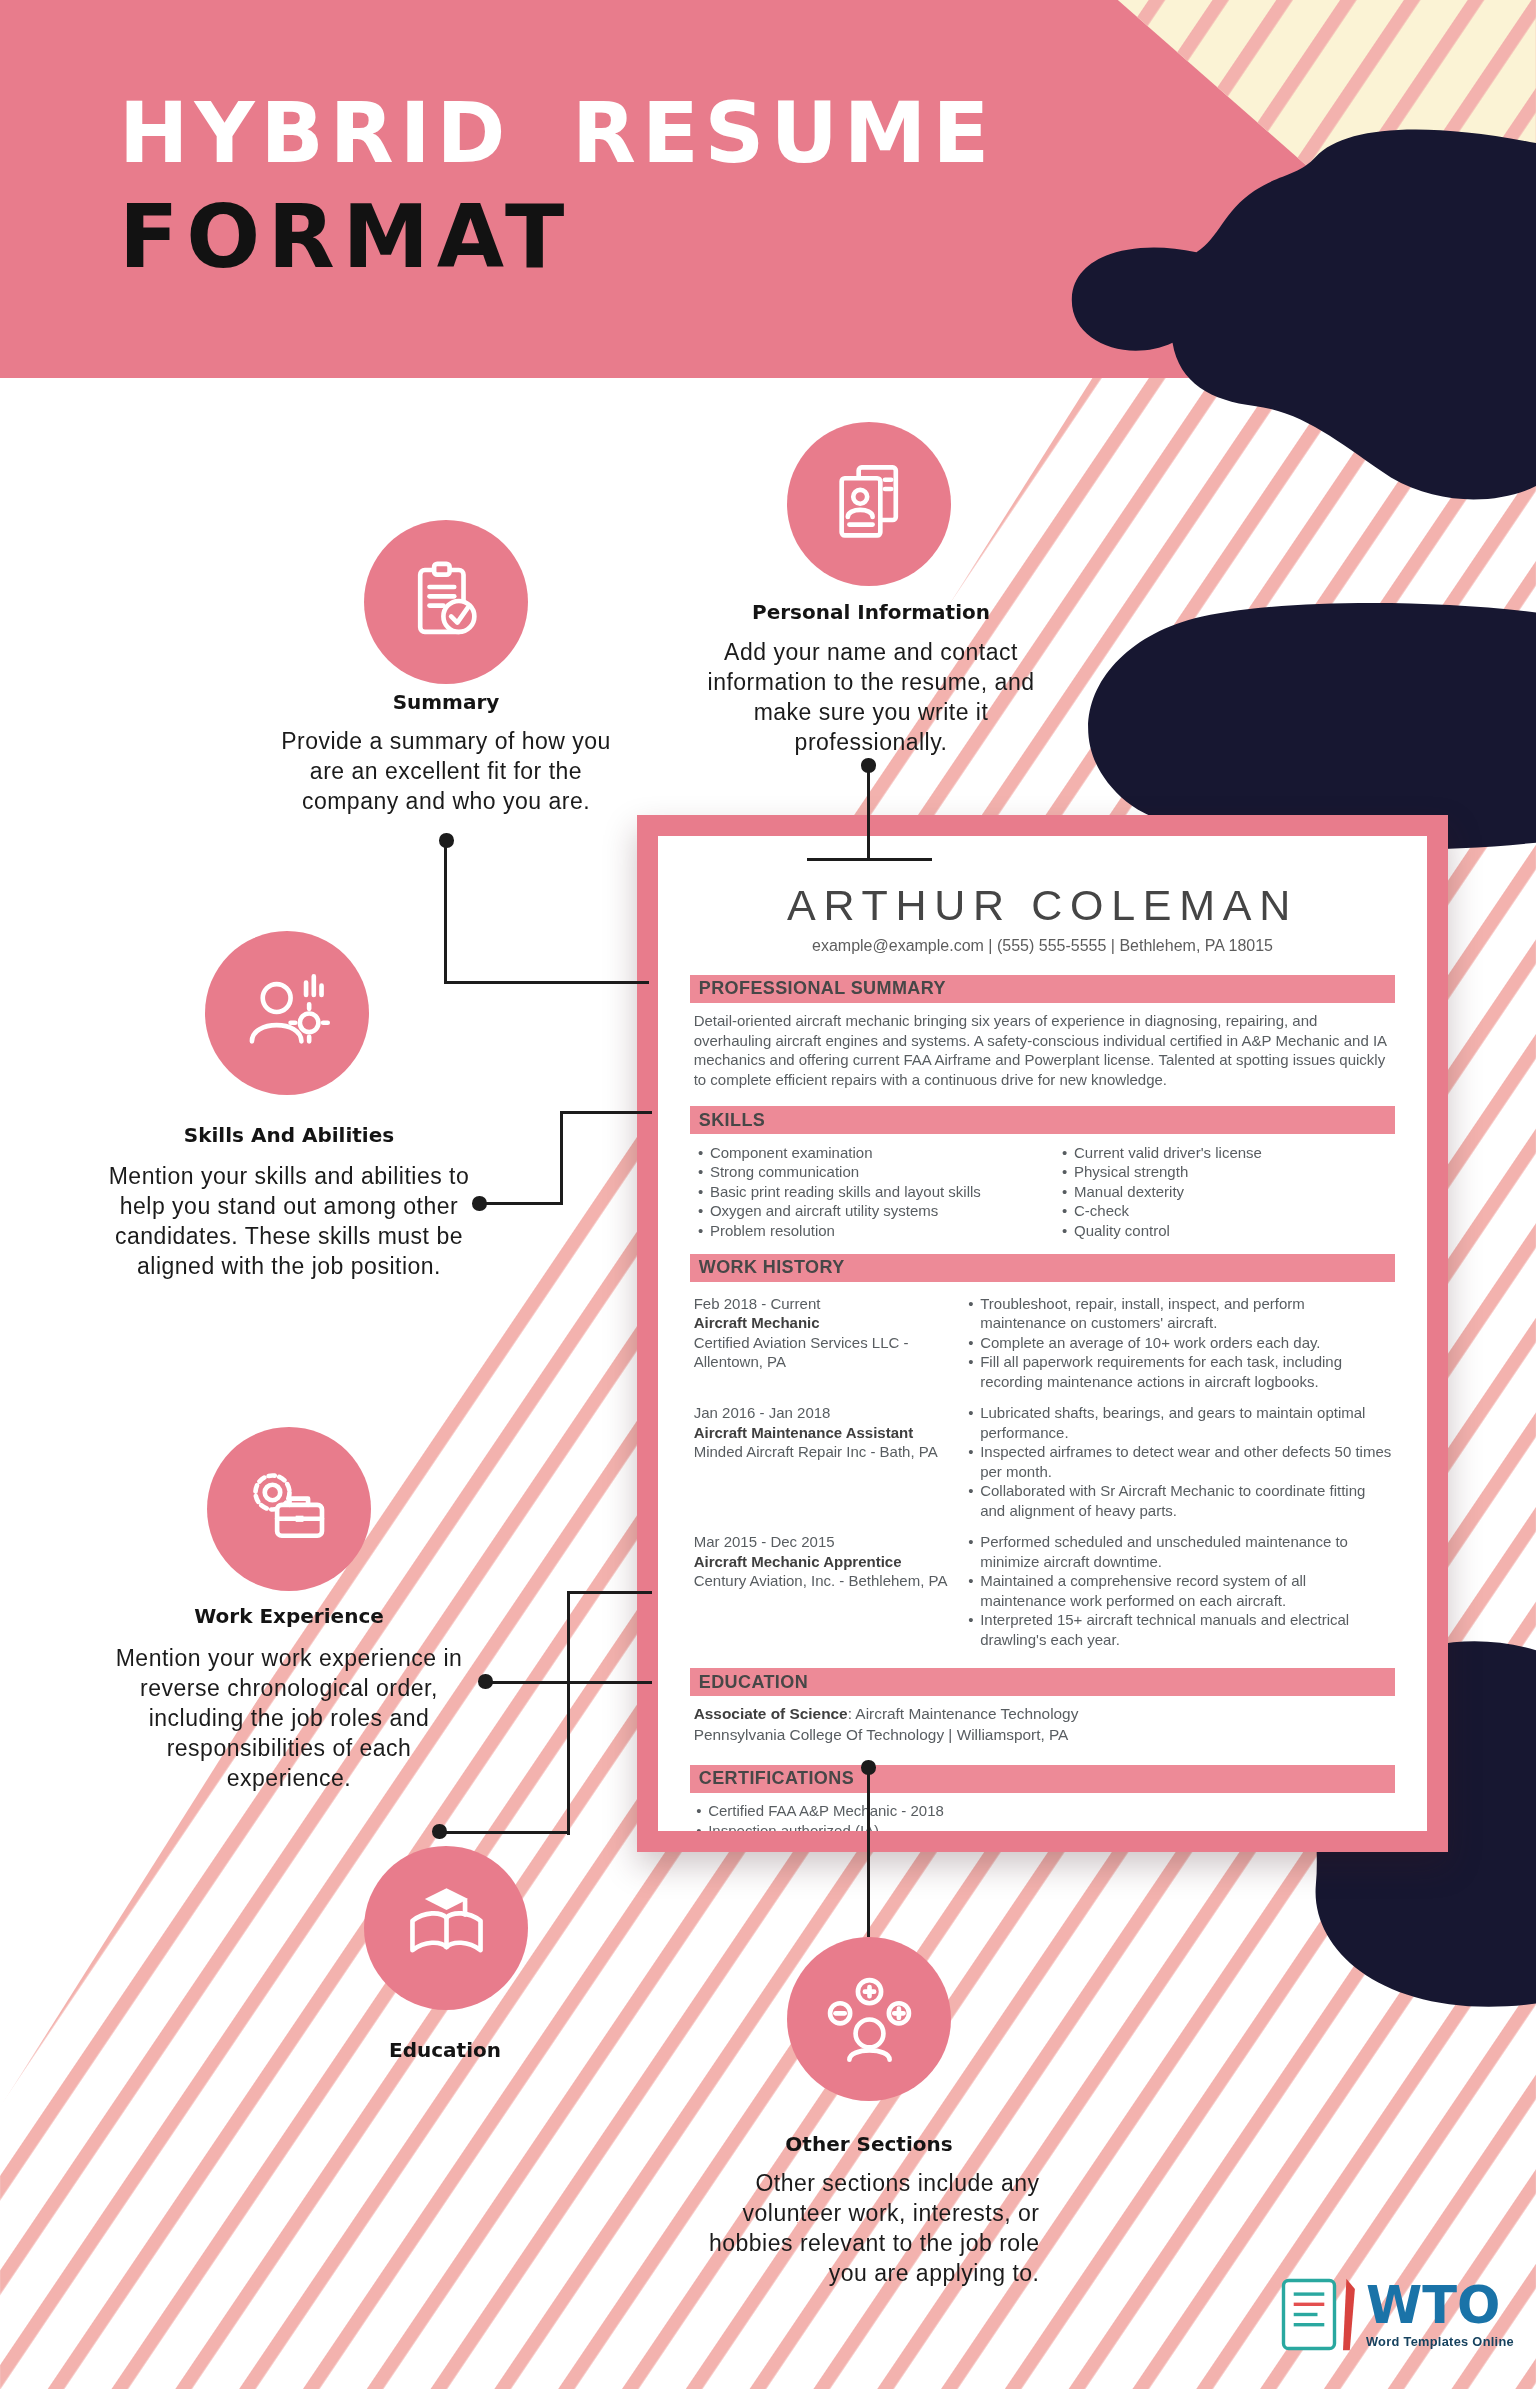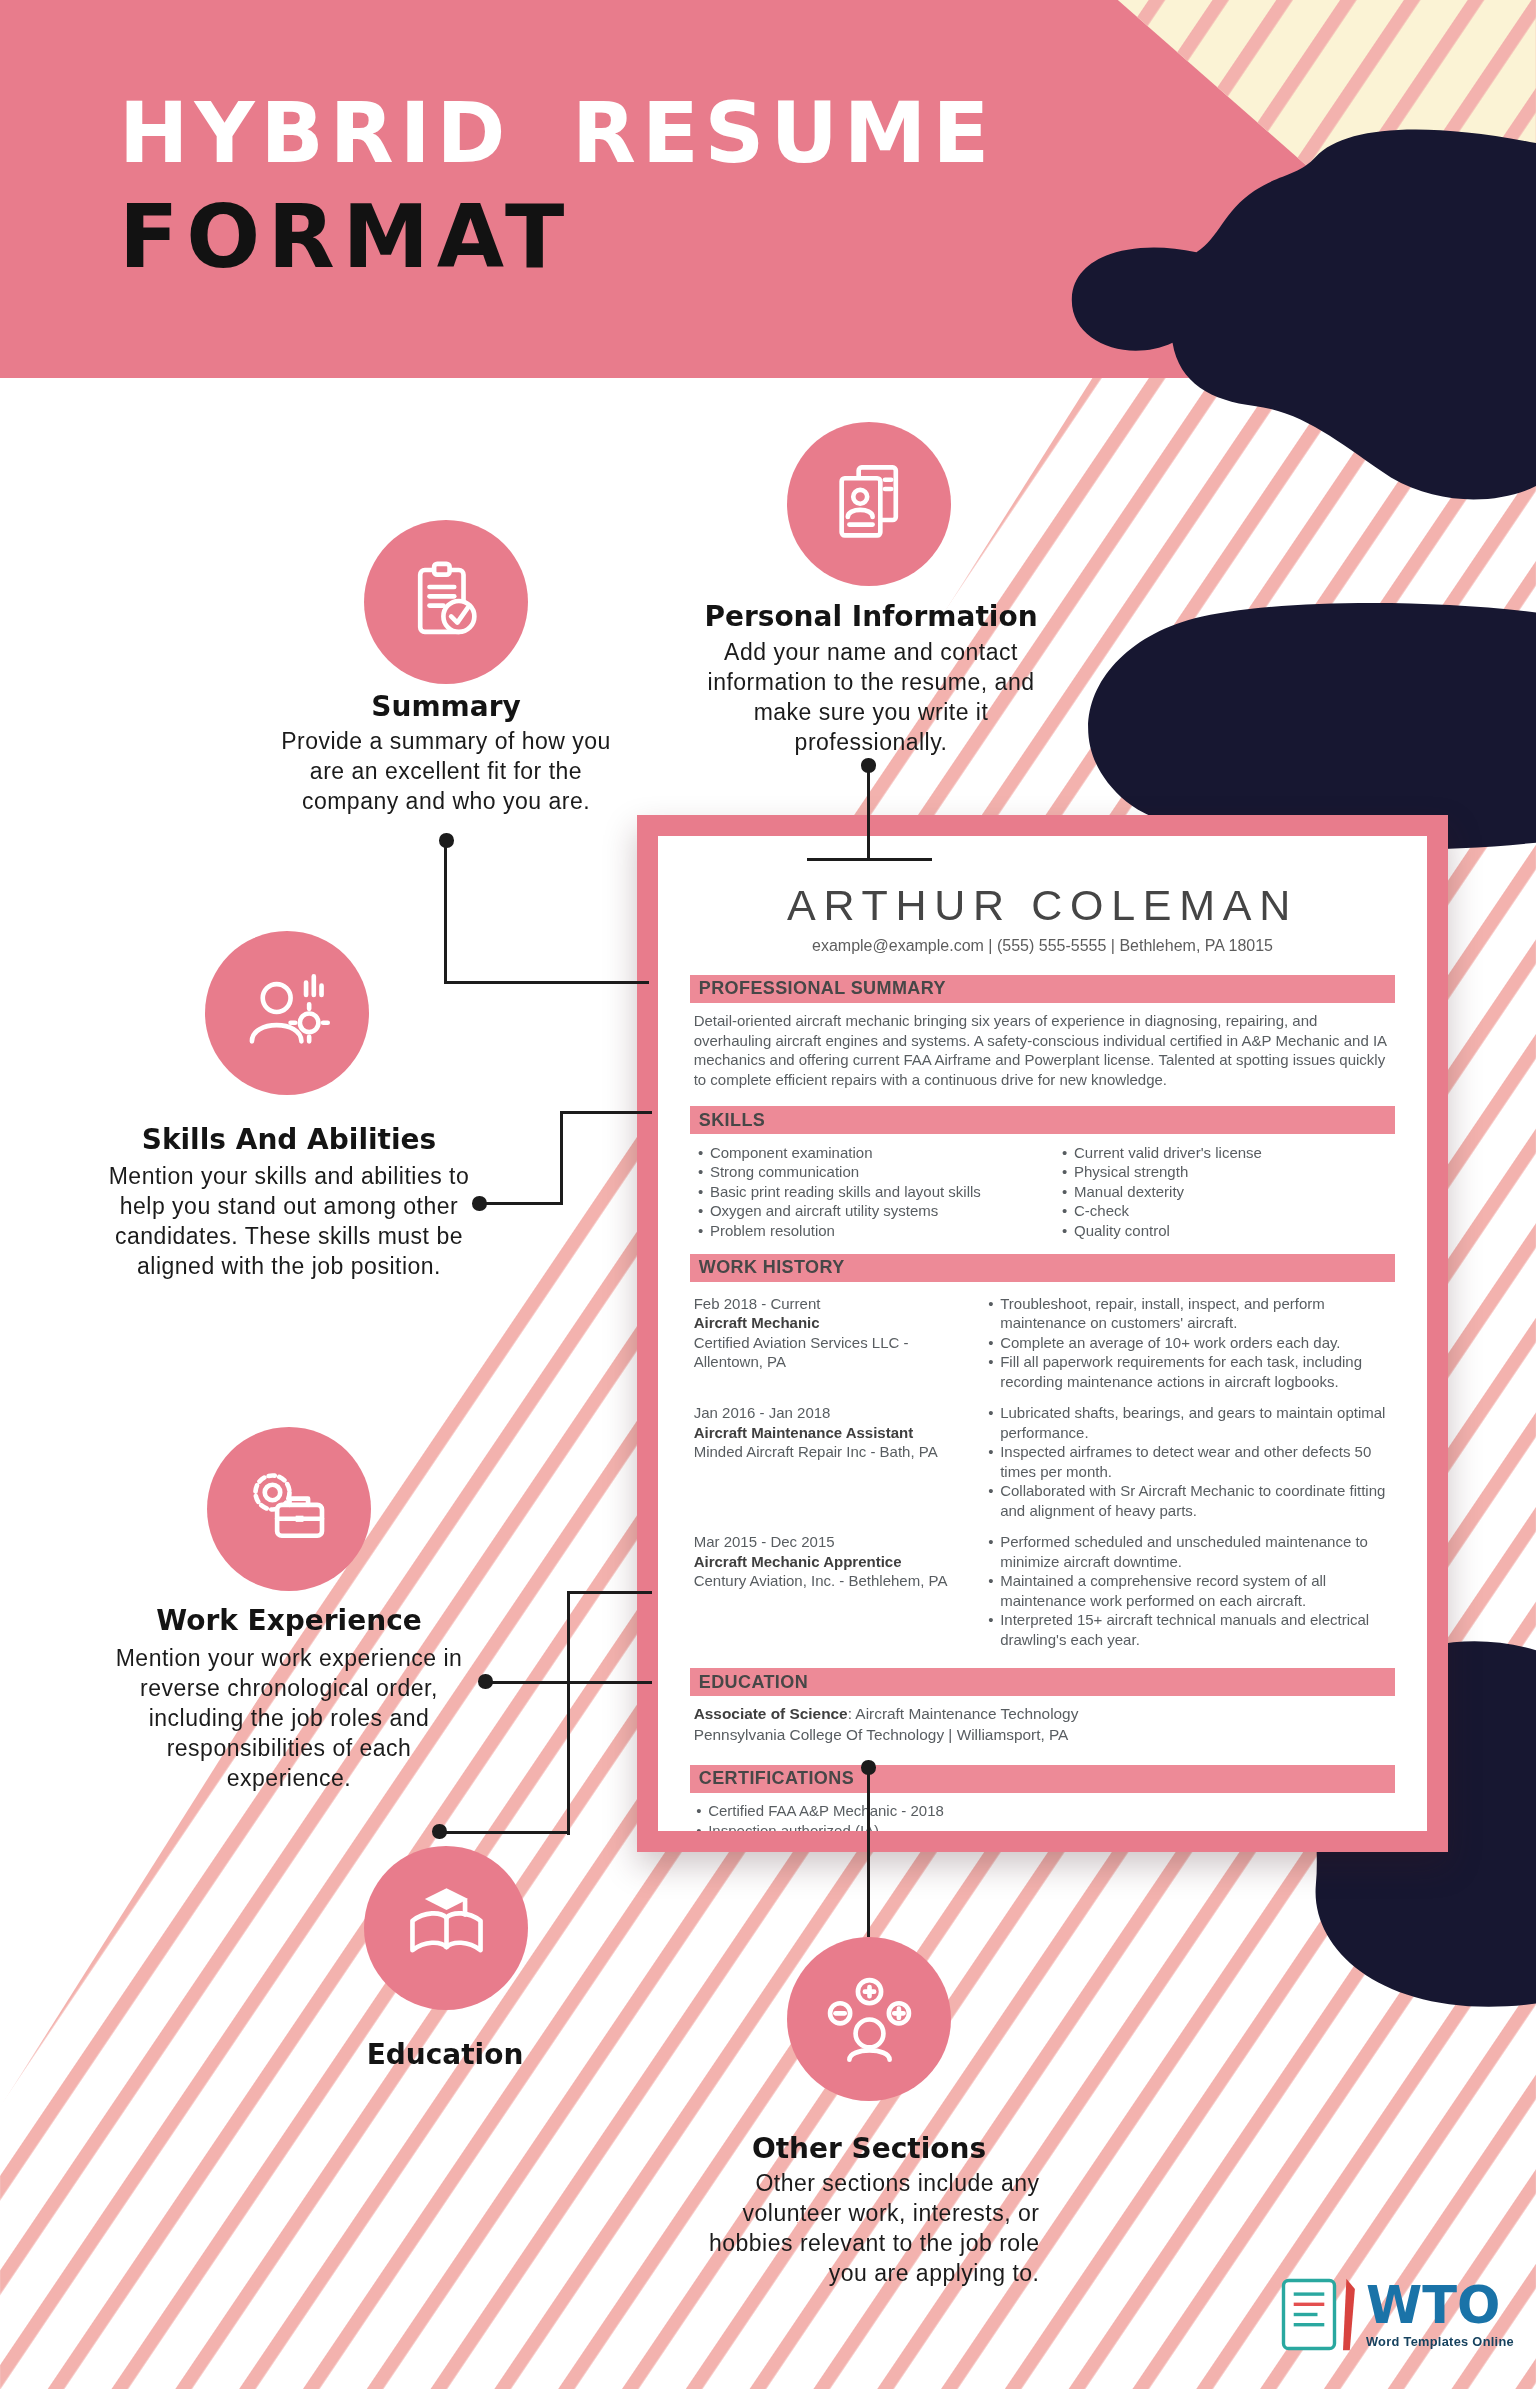--- a/index.html
+++ b/index.html
@@ -19,21 +19,21 @@
             font-weight:800; font-size:87px; letter-spacing:7.7px; color:#121212; }
 
   
   .blob { position:absolute; z-index:4; }
 
   
   .circle { position:absolute; width:164px; height:164px; border-radius:50%;
             background:#e87c8c; display:flex; align-items:center; justify-content:center; z-index:12; }
   .circle svg { width:99px; height:99px; }
   .callout-title { position:absolute; z-index:12; transform:translateX(-50%);
-            font-family:"DejaVu Sans",sans-serif; font-weight:700; font-size:28px;
+            font-family:"DejaVu Sans",sans-serif; font-weight:700; font-size:20px;
             color:#141414; white-space:nowrap; text-align:center; }
   .callout-desc { position:absolute; z-index:12; transform:translateX(-50%);
             font-size:23px; color:#1b1b1b; line-height:1.3; text-align:center;
             letter-spacing:0.5px; }
 
   
   .dot { position:absolute; width:14.5px; height:14.5px; border-radius:50%; background:#1c1c1c; z-index:15; }
   .lh  { position:absolute; height:3.4px; background:#1c1c1c; z-index:15; }
   .lv  { position:absolute; width:3.4px;  background:#1c1c1c; z-index:15; }
 
@@ -46,21 +46,21 @@
   .r-name { margin-top:24px; text-align:center; font-size:43px; font-weight:500;
           letter-spacing:7.7px; color:#454545; }
   .r-contact { margin-top:6.8px; text-align:center; font-size:16px; color:#5d5d5d; }
   .r-bar { margin-top:17px; background:#ed8a97; color:#474747; font-weight:700;
           font-size:18px; letter-spacing:0.4px; padding:3.4px 8.5px; }
   .r-text { margin:8.5px 3.4px 0; font-size:15px; color:#585d61; line-height:1.3; }
   .r-skills { display:flex; gap:34px; margin-top:8.5px; padding:0 5.1px; }
   .r-skills .col { flex:1; }
   .bul { position:relative; padding-left:14.5px; font-size:15px; color:#585d61; line-height:1.3; }
   .bul::before { content:"•"; position:absolute; left:2.6px; top:0; color:#585d61; }
-  .r-job { display:flex; gap:36px; margin-top:12px; padding:0 3.4px; }
+  .r-job { display:flex; gap:16px; margin-top:12px; padding:0 3.4px; }
   .r-job-left { flex:0 0 256px; font-size:15px; color:#585d61; line-height:1.3; }
   .r-job-left .r-title { font-weight:700; color:#3f3f3f; }
   .r-job-right { flex:1; }
   .r-edu { margin:8.5px 3.4px 0; font-size:15.4px; color:#585d61; line-height:1.35; }
   .r-edu .r-bold { font-weight:700; color:#3f3f3f; }
   .r-certs { margin-top:8.5px; padding:0 3.4px; }
 
   
   .wto { position:absolute; right:22px; bottom:32px; display:flex; align-items:center;
          gap:8.5px; z-index:12; }

